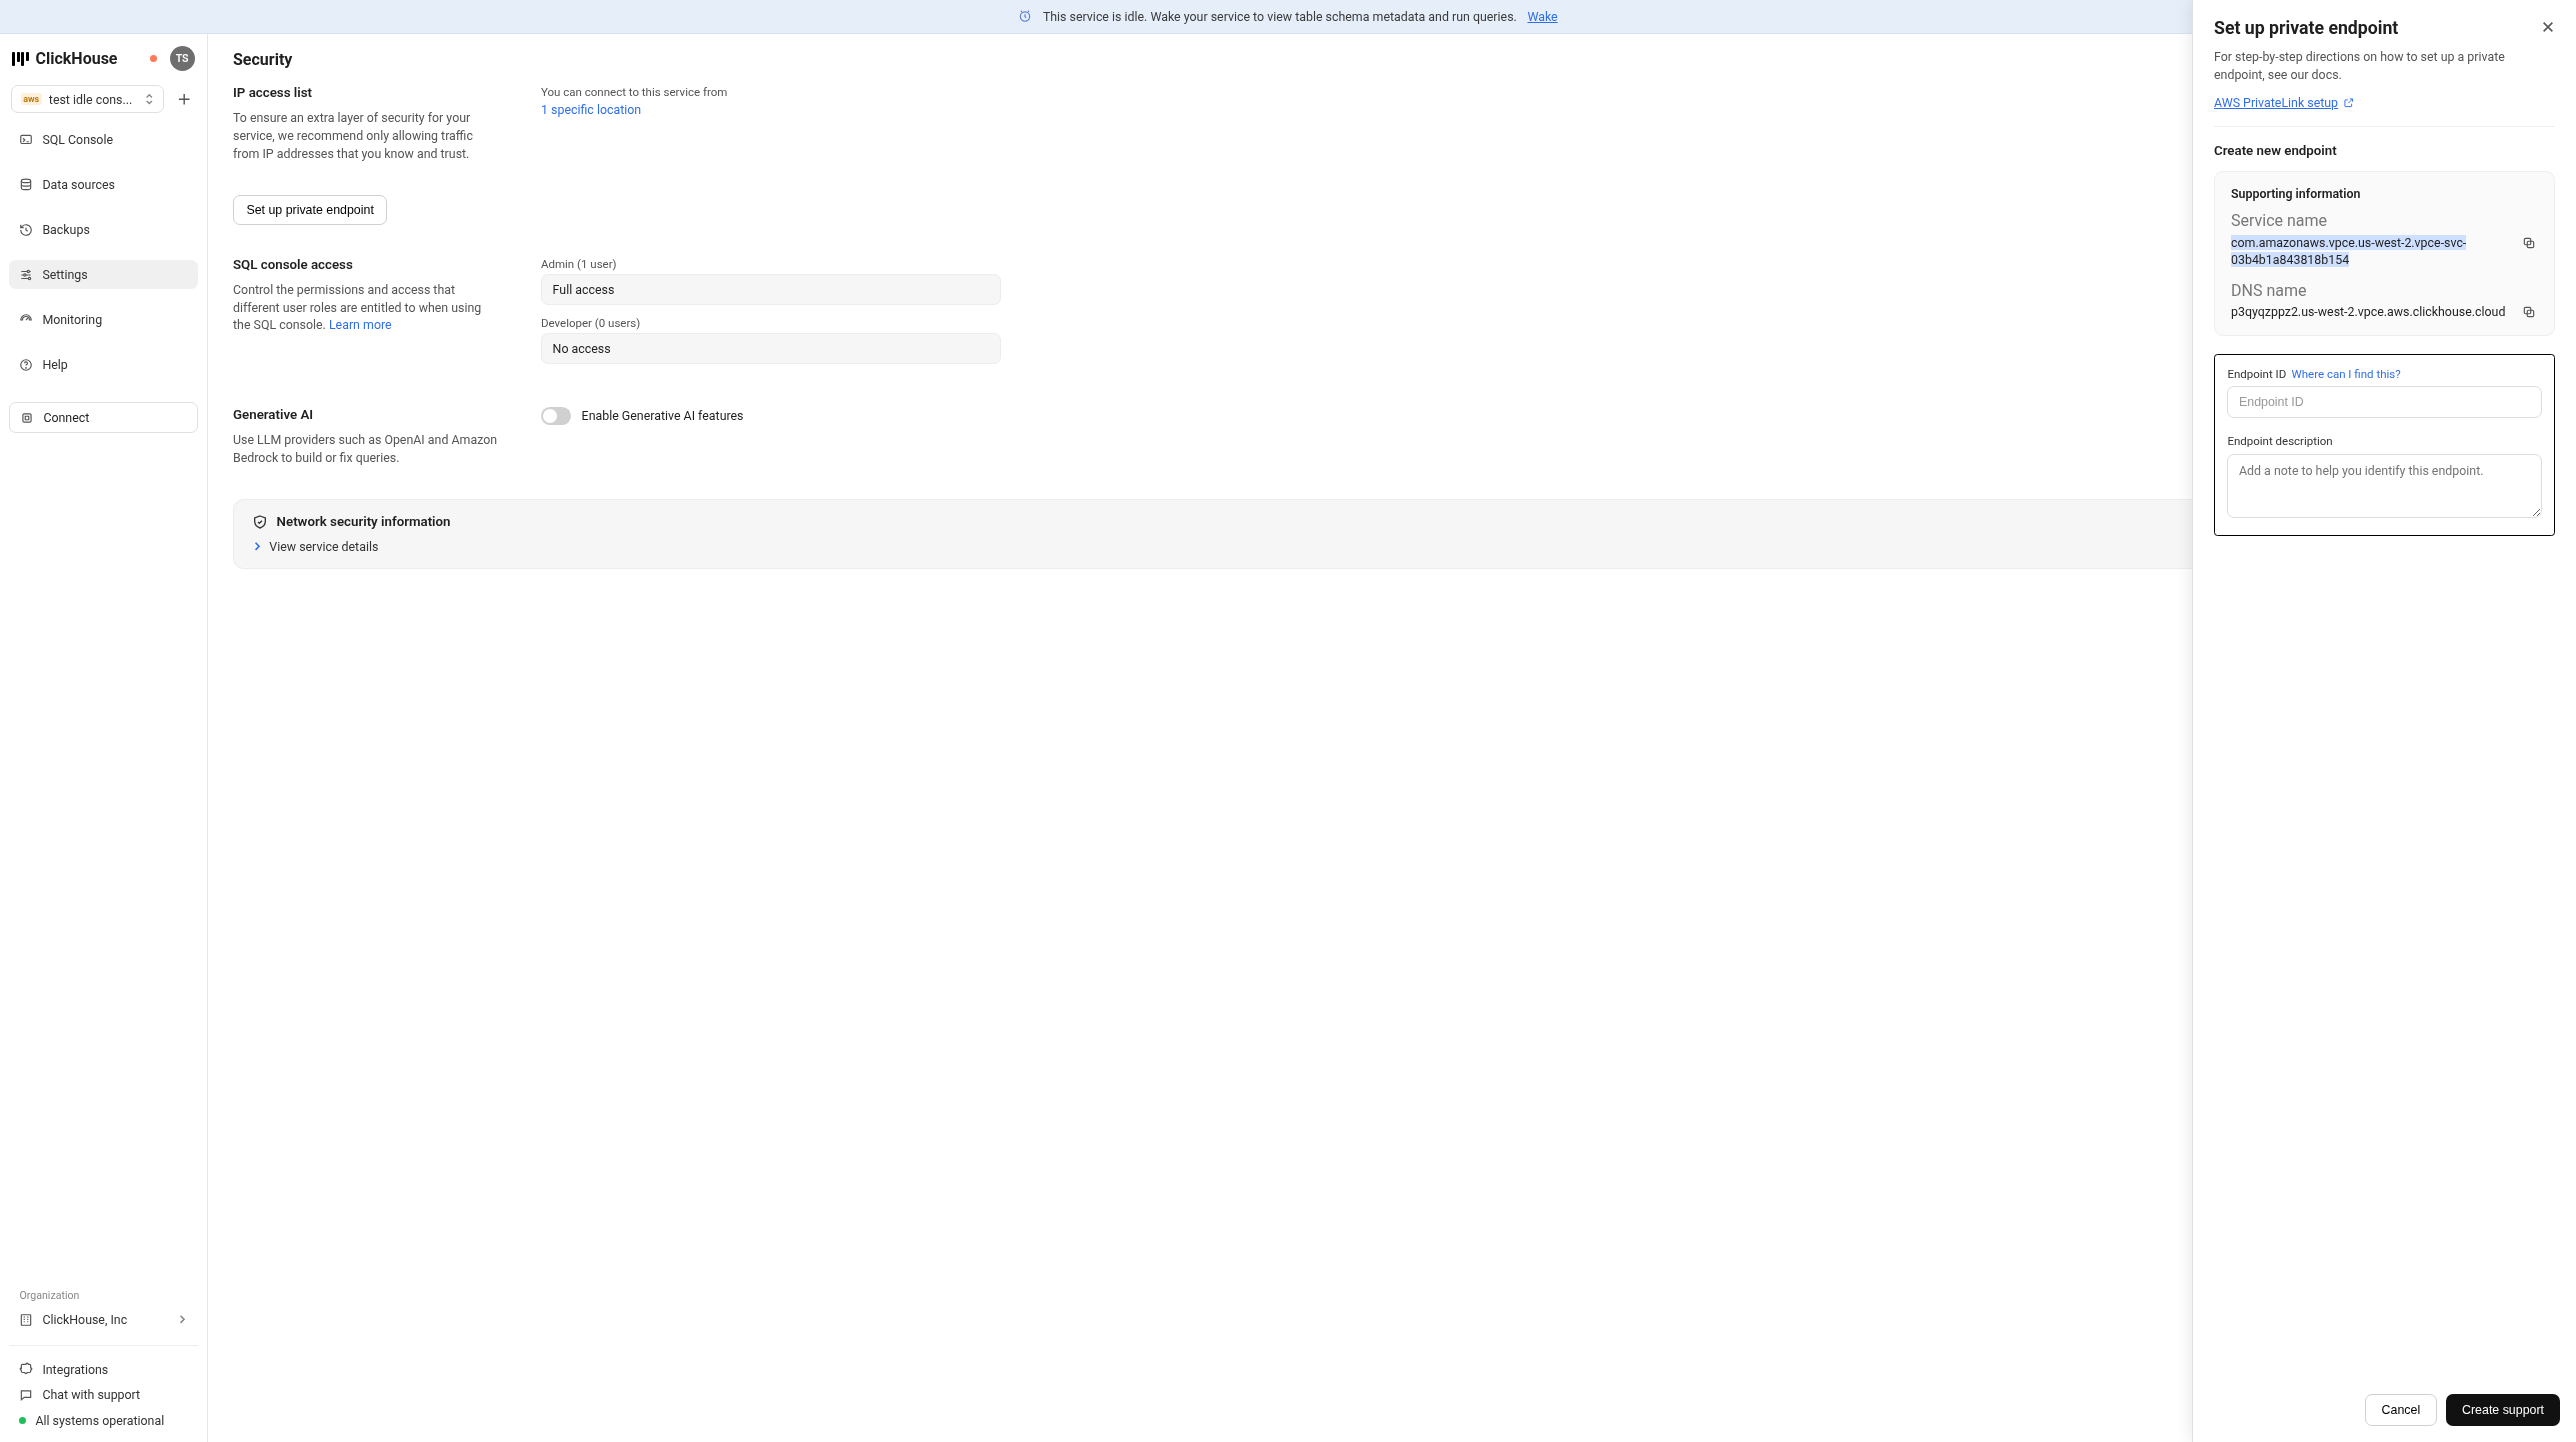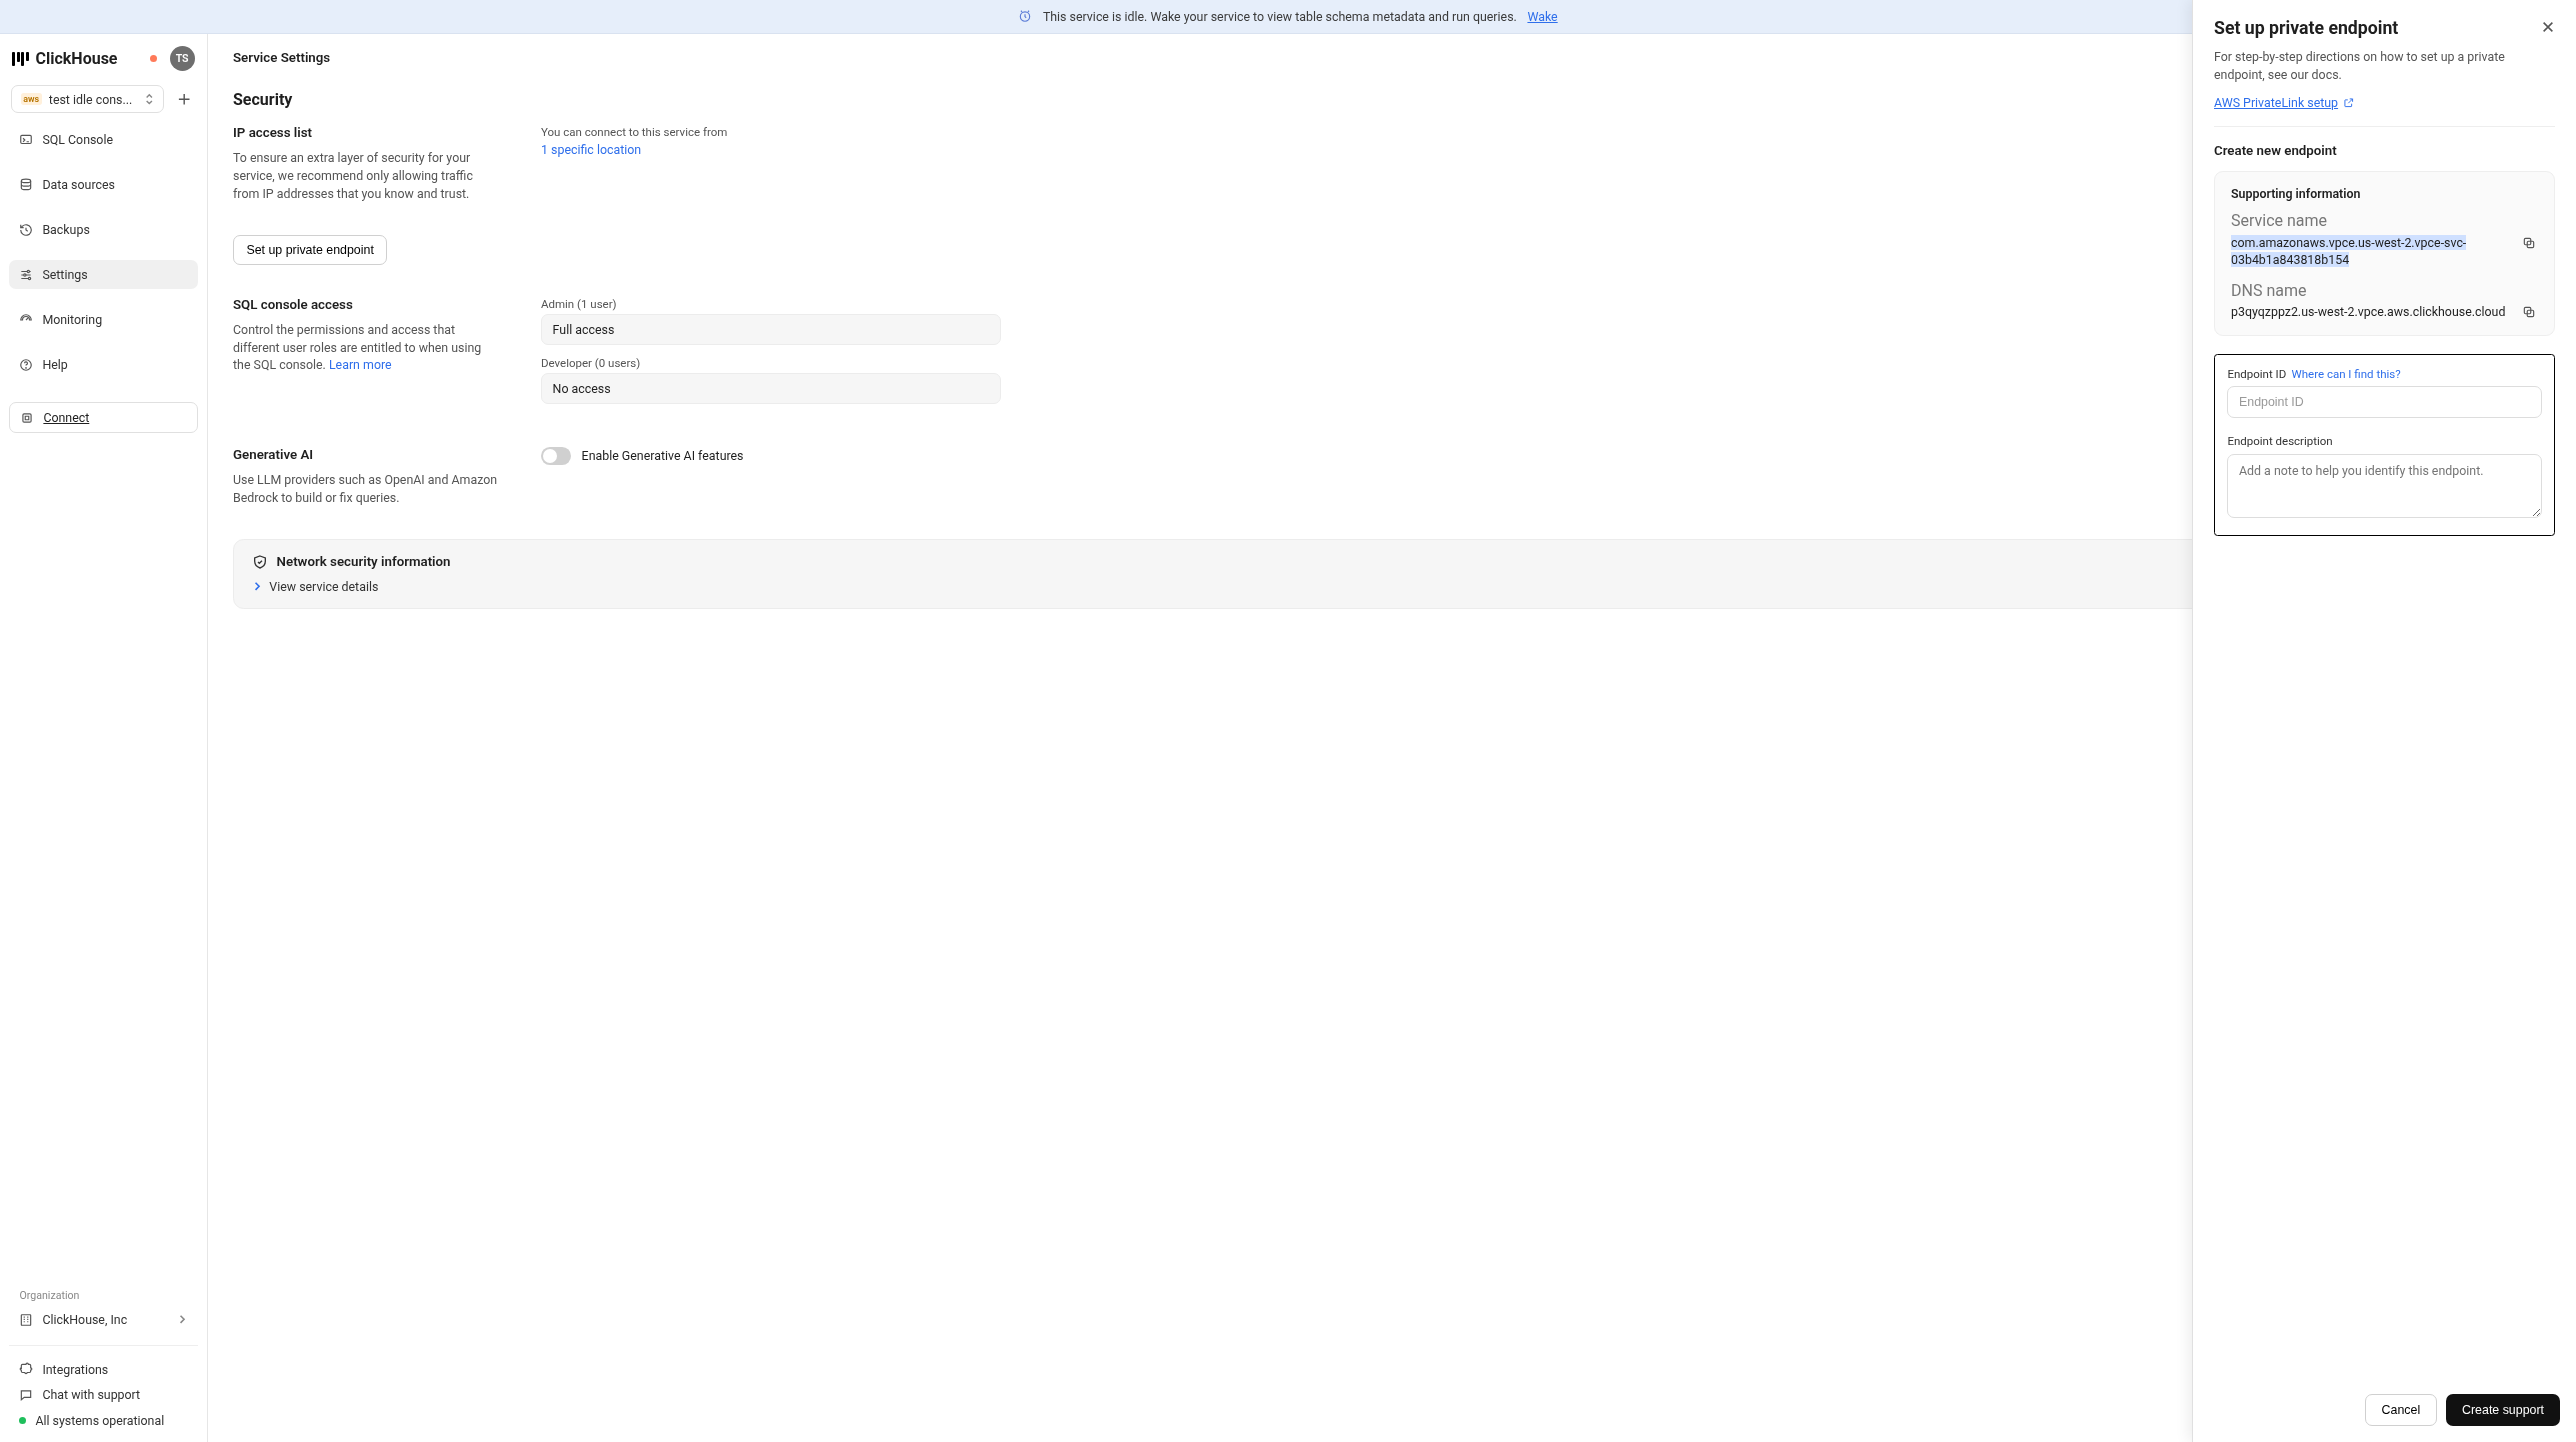--- a/index.html
+++ b/index.html
@@ -18,21 +18,21 @@
 .avatar { width:25px; height:25px; border-radius:50%; background:#6e6e6e; color:#fff; display:flex; align-items:center; justify-content:center; font-size:10.6px; font-weight:600; margin-left:auto;}
 .sidebar-row { display:flex; align-items:center; gap:7px; padding:3.5px 1.8px; }
 .service-select { flex:1; display:flex; align-items:center; gap:7px; border:0.9px solid #e0e0e0; border-radius:7px; padding:5.3px 8.9px; font-size:12.4px; color:#333; min-width:0; }
 .service-select .trunc { white-space:nowrap; overflow:hidden; text-overflow:ellipsis; flex:1;}
 .aws-badge { font-size:8.9px; background:#fff0db; color:#b77400; padding:0.9px 2.7px; border-radius:2.7px; font-weight:600;}
 .plus-btn { width:25px; height:25px; display:flex; align-items:center; justify-content:center; color:#555; border-radius:5.3px;}
 .nav { margin-top:8.9px; display:flex; flex-direction:column; gap:16px; }
 .nav-item { display:flex; align-items:center; gap:8.9px; padding:7px 10.6px; border-radius:7px; color:#333; font-size:12.4px; cursor:pointer;}
 .nav-item.active { background:#f0f0f0; }
 .nav-item .icon { width:14px; height:14px; display:flex; align-items:center; justify-content:center; color:#555;}
-.connect-btn { margin-top:7px; border:0.9px solid #e0e0e0; border-radius:7px; padding:7px 10.6px; display:flex; align-items:center; gap:8.9px;text-decoration:underline; }
+.connect-btn { margin-top:7px; border:0.9px solid #e0e0e0; border-radius:7px; padding:7px 10.6px; display:flex; align-items:center; gap:8.9px; }
 .sidebar-spacer { flex:1; }
 .org-label { font-size:10.6px; color:#888; padding:3.5px 10.6px; }
 .org-item { display:flex; align-items:center; gap:8.9px; padding:7px 10.6px; border-radius:7px; color:#333; }
 .org-item .chev { margin-left:auto; color:#888;}
 .sidebar-divider { border-top:0.9px solid #eee; margin:10.6px 0;}
 .footer-item { display:flex; align-items:center; gap:8.9px; padding:5.3px 10.6px; color:#333; font-size:12.4px;}
 .status-dot { width:7px; height:7px; border-radius:50%; background:#1fbf5c;}
 
 .main { flex:1; padding: 16px 25px; overflow-y:auto; }
 .page-title { font-size:13.3px; font-weight:600; margin-bottom:25px;}
@@ -237,21 +237,20 @@
           </span>
         <span>Chat with support</span>
       </div>
       <div class="footer-item">
         <span class="status-dot"></span>
         <span>All systems operational</span>
       </div>
     </aside>
 
     <main class="main">
-      <div class="page-title">Service Settings</div>
       <div class="section-h">Security</div>
 
       <div class="setting">
         <div class="setting-left">
           <h3>IP access list</h3>
           <p>To ensure an extra layer of security for your service, we recommend only allowing traffic from IP addresses that you know and trust.</p>
         </div>
         <div class="setting-right">
           <div class="label-small">You can connect to this service from</div>
           <a href="#" class="link">1 specific location</a>

